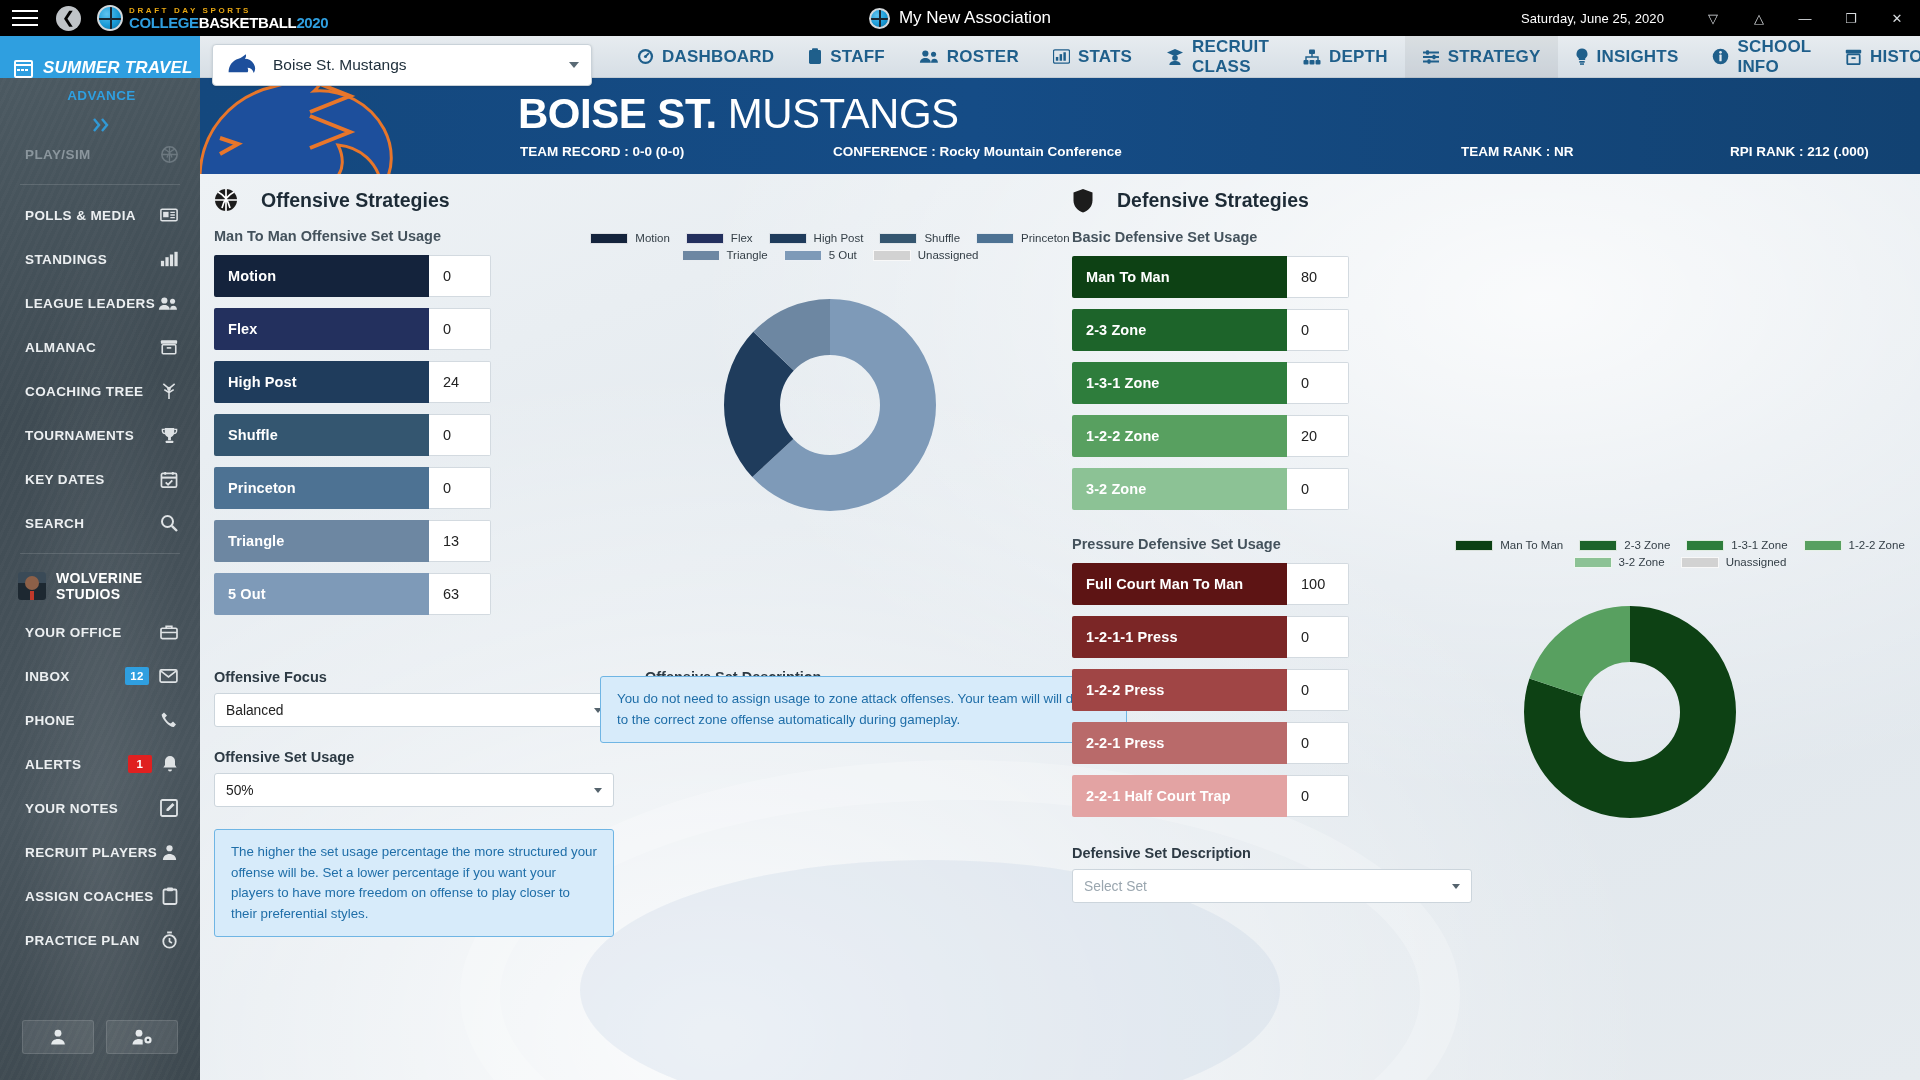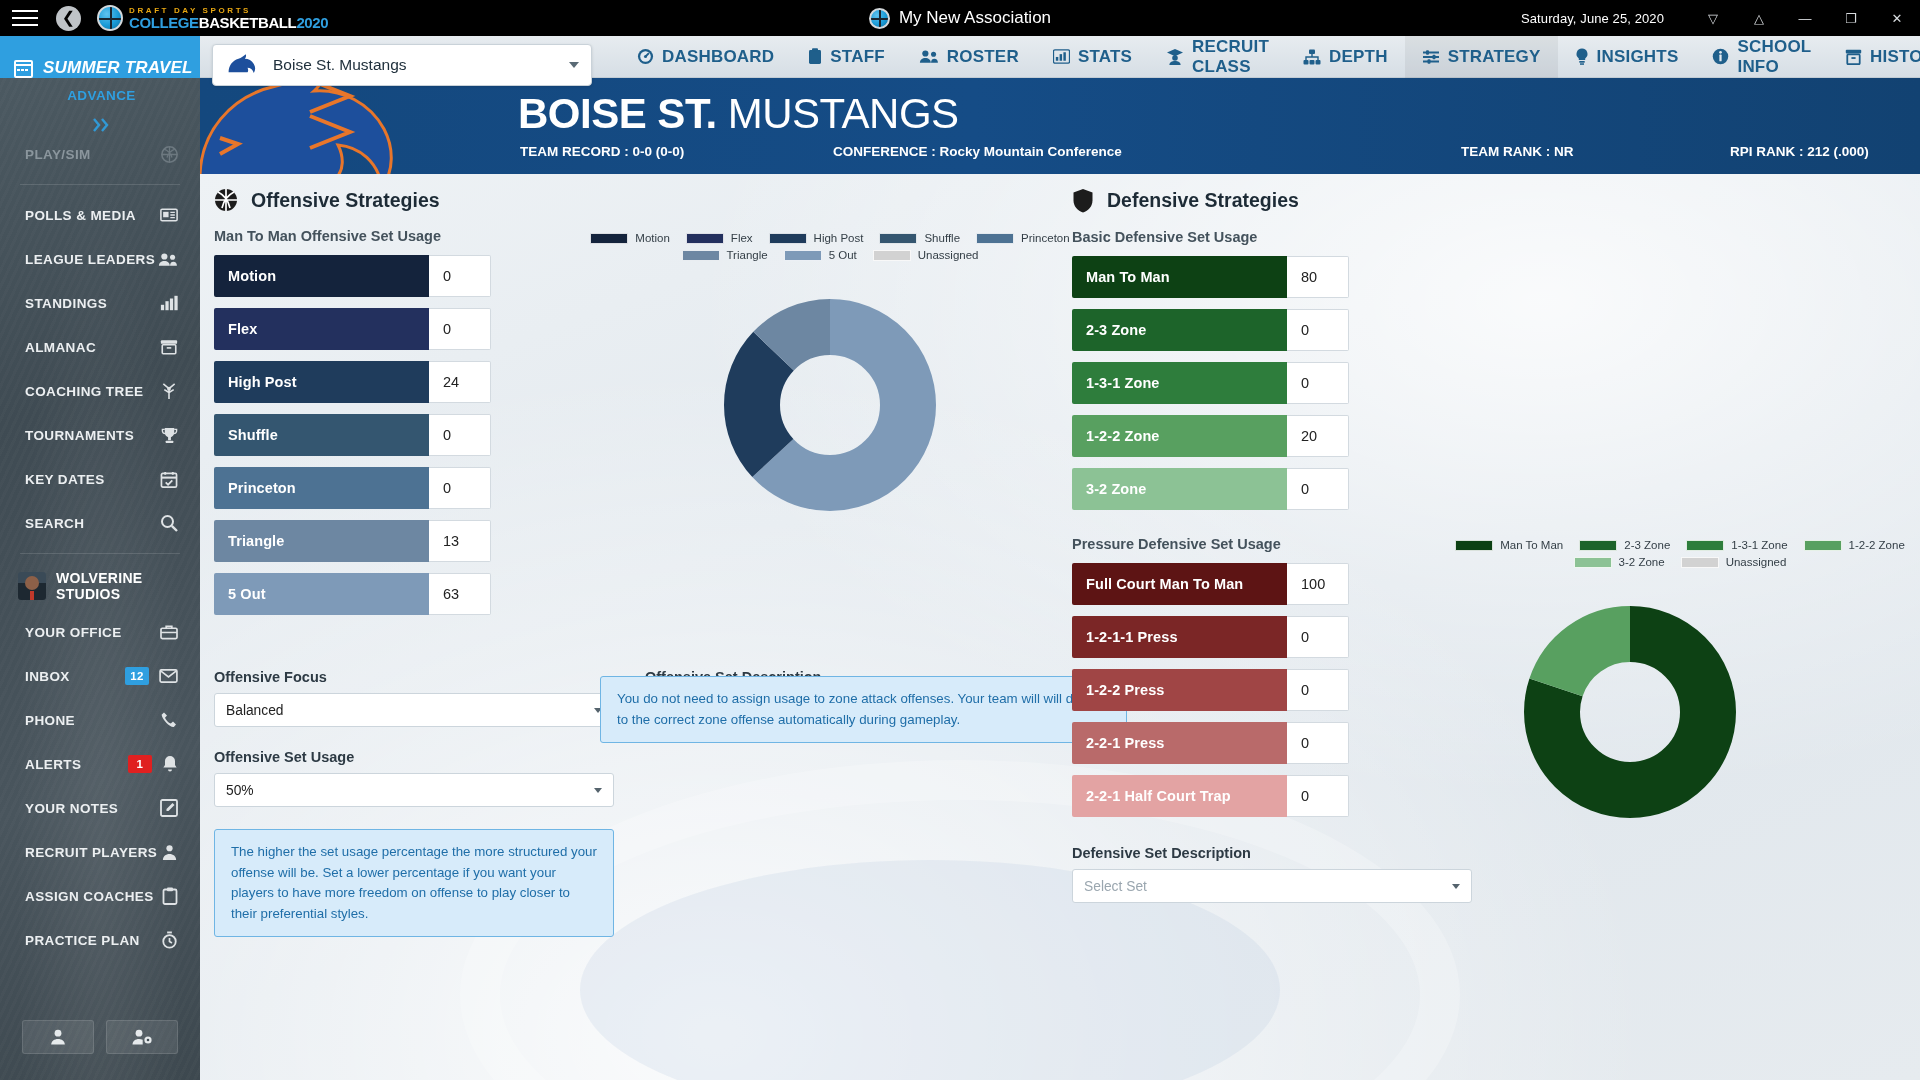--- a/index.html
+++ b/index.html
@@ -188,21 +188,21 @@
   }
   #content .court {
     position: absolute; left: 260px; bottom: -150px; width: 1000px; height: 470px;
     border-radius: 50%; border: 40px solid rgba(255,255,255,0.45); opacity: 0.5;
   }
   #content .court2 {
     position: absolute; left: 380px; bottom: -40px; width: 700px; height: 260px;
     border-radius: 50%; background: rgba(180,200,225,0.22);
   }
   .col { position: absolute; top: 0; }
-  .secthead { display: flex; align-items: center; gap: 13px; margin-bottom: 16px; }
+  .secthead { display: flex; align-items: center; gap: 23px; margin-bottom: 16px; }
   .secthead .t { font-size: 19.5px; font-weight: bold; color: #1d2b36; }
   .sublabel { font-size: 14.5px; font-weight: bold; color: #44525c; margin-bottom: 11px; }
 
   .setrow { display: flex; height: 42px; margin-bottom: 11px; width: 277px; }
   .setrow .nm {
     flex: 1; display: flex; align-items: center; padding-left: 14px; color: #fff;
     font-size: 14.5px; font-weight: bold; border-radius: 2px 0 0 2px; letter-spacing: 0.1px;
   }
   .setrow .val {
     width: 62px; background: #fff; border: 1px solid #d3dae0; border-left: none;
@@ -292,38 +292,38 @@
     <span>POLLS &amp; MEDIA</span>
     <span class="ic">
       <svg width="18" height="14" viewBox="0 0 20 15">
           <rect x="1" y="1" width="18" height="13" rx="1.5" fill="none" stroke="currentColor" stroke-width="1.7"></rect>
           <rect x="3.5" y="4" width="6" height="6" fill="currentColor"></rect>
           <path d="M11.5 4.5h5M11.5 7.5h5M11.5 10.5h5" stroke="currentColor" stroke-width="1.4"></path>
         </svg>
     </span>
   </div>
   <div class="sb-item">
+    <span>STANDINGS</span>
+    <span class="ic">
+      <svg width="18" height="16" viewBox="0 0 20 16">
+          <rect x="1" y="10" width="3.6" height="6" fill="currentColor"></rect>
+          <rect x="6" y="6" width="3.6" height="10" fill="currentColor"></rect>
+          <rect x="11" y="3" width="3.6" height="13" fill="currentColor"></rect>
+          <rect x="16" y="0" width="3.6" height="16" fill="currentColor"></rect>
+        </svg>
+    </span>
+  </div>
+  <div class="sb-item">
     <span>LEAGUE LEADERS</span>
     <span class="ic">
       <svg width="20" height="15" viewBox="0 0 22 15">
           <circle cx="7" cy="4.2" r="3.4" fill="currentColor"></circle>
           <circle cx="16" cy="5" r="2.8" fill="currentColor"></circle>
           <path d="M1 14.5c0-3.4 2.7-5.4 6-5.4s6 2 6 5.4z" fill="currentColor"></path>
           <path d="M13.2 14.5c0-2.6 1.3-4.4 3.8-4.4 2.2 0 3.8 1.5 3.8 4.4z" fill="currentColor"></path>
-        </svg>
-    </span>
-  </div>
-  <div class="sb-item">
-    <span>STANDINGS</span>
-    <span class="ic">
-      <svg width="18" height="16" viewBox="0 0 20 16">
-          <rect x="1" y="10" width="3.6" height="6" fill="currentColor"></rect>
-          <rect x="6" y="6" width="3.6" height="10" fill="currentColor"></rect>
-          <rect x="11" y="3" width="3.6" height="13" fill="currentColor"></rect>
-          <rect x="16" y="0" width="3.6" height="16" fill="currentColor"></rect>
         </svg>
     </span>
   </div>
   <div class="sb-item">
     <span>ALMANAC</span>
     <span class="ic">
       <svg width="18" height="16" viewBox="0 0 20 17">
           <rect x="1" y="1" width="18" height="4" rx="1" fill="currentColor"></rect>
           <rect x="2.5" y="6" width="15" height="10" rx="1" fill="none" stroke="currentColor" stroke-width="1.8"></rect>
           <path d="M7.5 9.5h5" stroke="currentColor" stroke-width="1.8"></path>

